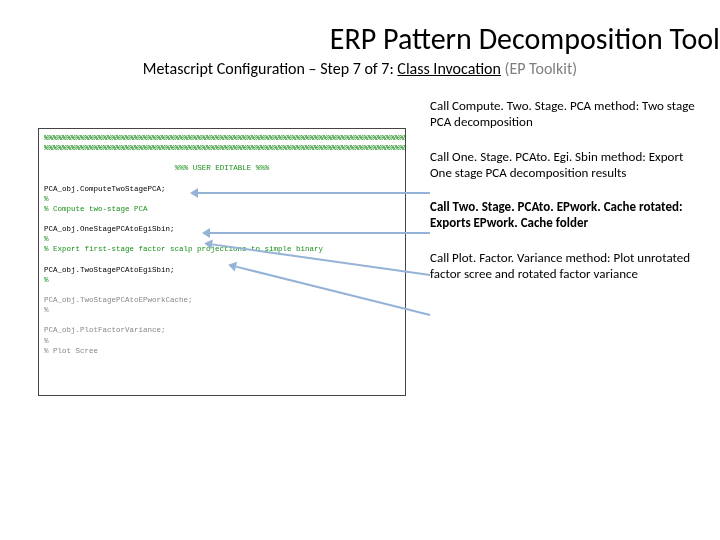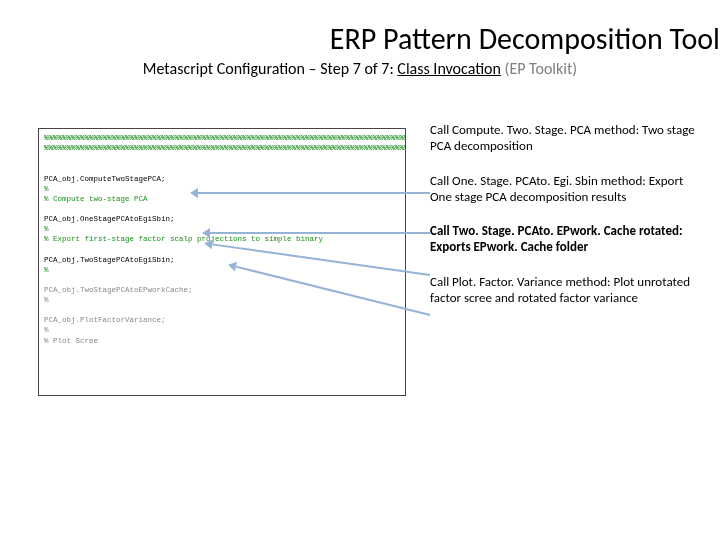--- a/index.html
+++ b/index.html
@@ -5,41 +5,42 @@
   * { box-sizing: border-box; margin: 0; padding: 0; }
   body { width: 720px; height: 540px; background: #fff; font-family: Calibri, Arial, sans-serif; color: #000; position: relative; }
   .title { font-size: 30px; font-weight: 400; text-align: right; padding-top: 20px; }
   .subtitle { font-size: 16px; text-align: center; margin-top: 2px; }
   .subtitle .ep { color: #7f7f7f; }
   .main { position: relative; margin-top: 50px; }
   .codebox { position: absolute; left: 38px; top: 0; width: 368px; height: 268px; border: 1px solid #444; background: #fff; font-family: 'Courier New', monospace; font-size: 7.5px; line-height: 1.35; padding: 4px 5px; overflow: hidden; }
   .codebox .pct { color: #1a8f1a; }
   .codebox .grey { color: #888; }
   .codebox .k { font-weight: bold; }
-  .annots { position: absolute; left: 430px; top: -30px; width: 270px; margin-top: 24px; }
+  .annots { position: absolute; left: 430px; top: -30px; width: 270px; }
   .annot { font-size: 13px; line-height: 1.25; margin-bottom: 18px; }
   .annot.bold { font-weight: 700; }
   .arrow { position: absolute; height: 2px; background: #95b3d7; }
   .arrow::before { content: ""; position: absolute; left: -8px; top: -4px; border-right: 8px solid #95b3d7; border-top: 5px solid transparent; border-bottom: 5px solid transparent; }
   .underline { text-decoration: underline; }
 </style>
 </head>
 <body>
 
 <h1 class="title">ERP Pattern Decomposition Tool</h1>
 <div class="subtitle">
   <span>Metascript Configuration – Step 7 of 7: </span><span class="underline">Class Invocation</span><span class="ep"> (EP Toolkit)</span>
 </div>
 
 <div class="main">
 
   <div class="codebox">
     <div class="pct k">%%%%%%%%%%%%%%%%%%%%%%%%%%%%%%%%%%%%%%%%%%%%%%%%%%%%%%%%%%%%%%%%%%%%%%%%%%%%%%%%%%%</div>
     <div class="pct k">%%%%%%%%%%%%%%%%%%%%%%%%%%%%%%%%%%%%%%%%%%%%%%%%%%%%%%%%%%%%%%%%%%%%%%%%%%%%%%%%%%%</div>
     <div>&nbsp;</div>
+    <div class="pct" style="text-align:center">%%%  USER EDITABLE  %%%</div>
     <div>&nbsp;</div>
     <div>PCA_obj.ComputeTwoStagePCA;</div>
     <div class="pct">%</div>
     <div class="pct">% Compute two-stage PCA</div>
     <div>&nbsp;</div>
     <div>PCA_obj.OneStagePCAtoEgiSbin;</div>
     <div class="pct">%</div>
     <div class="pct">% Export first-stage factor scalp projections to simple binary</div>
     <div>&nbsp;</div>
     <div>PCA_obj.TwoStagePCAtoEgiSbin;</div>

